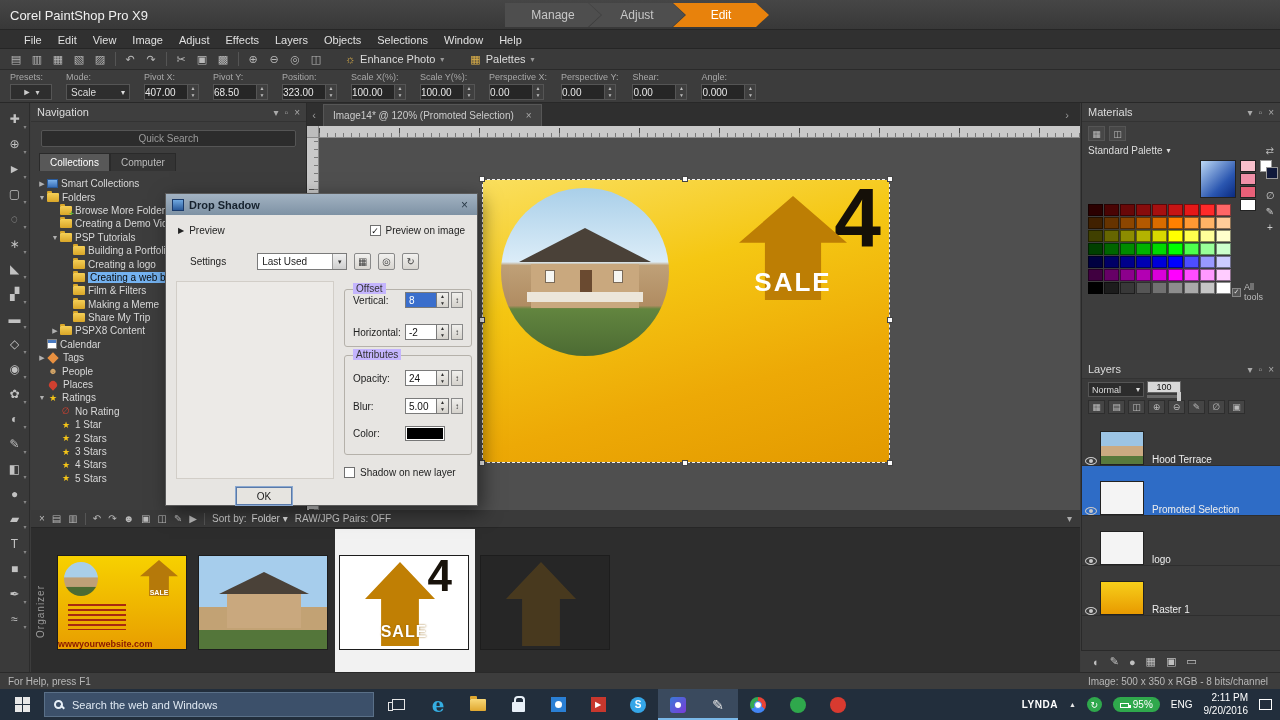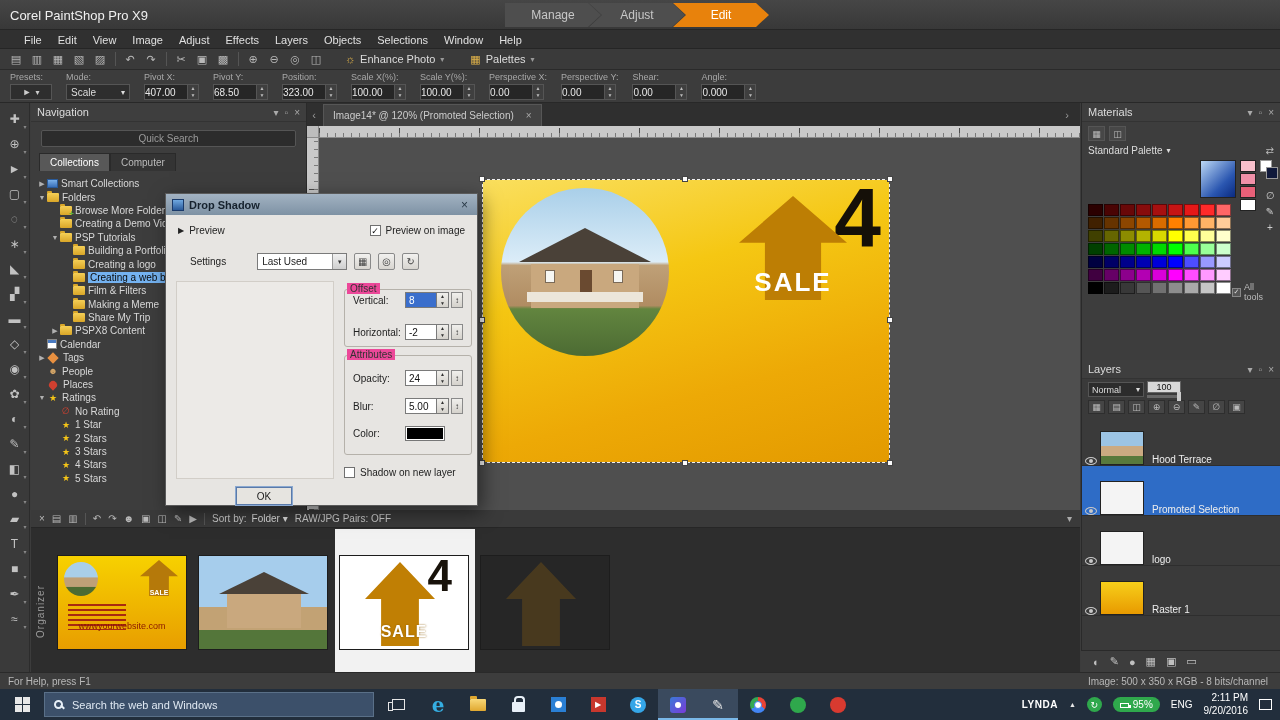--- a/index.html
+++ b/index.html
@@ -103,21 +103,21 @@
 .cb{width:11px;height:11px;background:#fff;border:1px solid #707070;display:inline-flex;align-items:center;justify-content:center;font-size:9px;color:#111;flex:none}
 .cb.checked::before{content:"✓"}
 .dlg-preview-row .cb-wrap{margin-left:auto}
 .dlg-settings-row{position:absolute;left:24px;top:38px;display:flex;align-items:center;gap:7px}
 .dlg-settings-row .dlg-label{margin-right:24px}
 .dlg-combo{width:90px;height:17px;background:#fff;border:1px solid #7a7a7a;display:flex;align-items:center;justify-content:space-between;padding-left:4px}
 .combo-btn{width:14px;height:15px;background:linear-gradient(#f0f0f0,#cfcfcf);border-left:1px solid #9a9a9a;font-size:7px;display:flex;align-items:center;justify-content:center;color:#333}
 .dlg-sbtn{width:17px;height:17px;background:linear-gradient(#f2f1ef,#d8d5d0);border:1px solid #8a8a8a;display:inline-flex;align-items:center;justify-content:center;font-size:10px;color:#444;border-radius:2px}
 .dlg-previewarea{position:absolute;left:10px;top:66px;width:158px;height:198px;background:#eceae7;border:1px solid #d2cec8}
 .group{position:absolute;border:1px solid #b5b1aa;border-radius:3px}
-.group-label{position:absolute;top:-7px;left:2px;background:#ec4899;padding:0 3px;color:#333}
+.group-label{position:absolute;top:-7px;left:8px;background:#c4b5fd;padding:0 3px;color:#333}
 .group.offset{left:178px;top:74px;width:128px;height:58px}
 .group.attrs{left:178px;top:140px;width:128px;height:100px}
 .grow{position:absolute;display:flex;align-items:center;left:8px}
 .glabel{width:52px;color:#222}
 .spinbox{display:flex;height:16px}
 .sval{width:32px;background:#fff;border:1px solid #7a7a7a;display:flex;align-items:center;padding-left:3px;color:#111}
 .sval.selected{background:#3a6ecc;color:#fff}
 .spin2{width:12px;display:flex;flex-direction:column;border:1px solid #7a7a7a;border-left:none;background:linear-gradient(#f0efec,#d5d2cc)}
 .spin2 i{flex:1;font-style:normal;font-size:5px;line-height:7px;text-align:center;color:#333}
 .updown{margin-left:2px;width:12px;height:16px;border:1px solid #8a8a8a;background:linear-gradient(#f0efec,#d5d2cc);font-size:8px;display:inline-flex;align-items:center;justify-content:center;color:#333}
@@ -179,21 +179,21 @@
 .org-side span{writing-mode:vertical-rl;transform:rotate(180deg);color:#9a9a9a;font-size:10px;letter-spacing:1px}
 .thumb-strip{position:absolute;left:22px;top:19px;display:flex}
 .thumbwrap{width:140px;height:143px;padding:26px 4px 4px;margin-right:1px}
 .thumbwrap.selected{background:#f2f2f2}
 .thumb{width:130px;height:95px;border:1px solid #1d1d1d;position:relative;overflow:hidden}
 .thumb.flyer{background:linear-gradient(#f7d100,#e89e00)}
 .mini-circle{position:absolute;left:6px;top:6px;width:34px;height:34px;border-radius:50%;background:linear-gradient(180deg,#a9cfe9 0 45%,#bfa077 46% 72%,#4c6b33 73%)}
 .mini-arrow{position:absolute;right:8px;top:4px;width:38px;height:36px;background:#b5790a;clip-path:polygon(50% 0,100% 45%,76% 45%,76% 100%,24% 100%,24% 45%,0 45%);display:flex;align-items:flex-end;justify-content:center}
 .mini-arrow b{color:#fff;font-size:7px}
 .redlines{position:absolute;left:10px;top:48px;width:58px;height:26px;background:repeating-linear-gradient(#a82a10 0 2px,transparent 2px 5px)}
-.website{position:absolute;left:0;right:0;bottom:18px;text-align:center;color:#8a1800;font-weight:normal;font-size:9px}
+.website{position:absolute;left:0;right:0;bottom:0;text-align:left;color:#8a1800;font-weight:bold;font-size:9px}
 .thumb.house{background:linear-gradient(180deg,#a6cdec 0 55%,#c2a274 55% 80%,#54763a 80%)}
 .th-roof{position:absolute;left:20px;top:16px;width:0;height:0;border-left:45px solid transparent;border-right:45px solid transparent;border-bottom:22px solid #4a4138}
 .th-body{position:absolute;left:28px;top:38px;width:74px;height:34px;background:#c9a87e}
 .thumb.salearrow{background:#fff}
 .th-arrow{position:absolute;left:25px;top:6px;width:70px;height:84px;background:#c07f04;clip-path:polygon(50% 0,100% 44%,77% 44%,77% 100%,23% 100%,23% 44%,0 44%)}
 .th-arrow.dim{opacity:.35;background:#8a5f10}
 .th-four{position:absolute;right:16px;top:-2px;font-size:44px;font-weight:bold;color:#18120a;line-height:1}
 .th-sale{position:absolute;left:0;right:0;bottom:8px;text-align:center;color:#fff;font-size:16px;font-weight:bold;letter-spacing:1px;text-shadow:0 0 2px #8a5a00}
 .thumb.dark{background:#262626}
 

